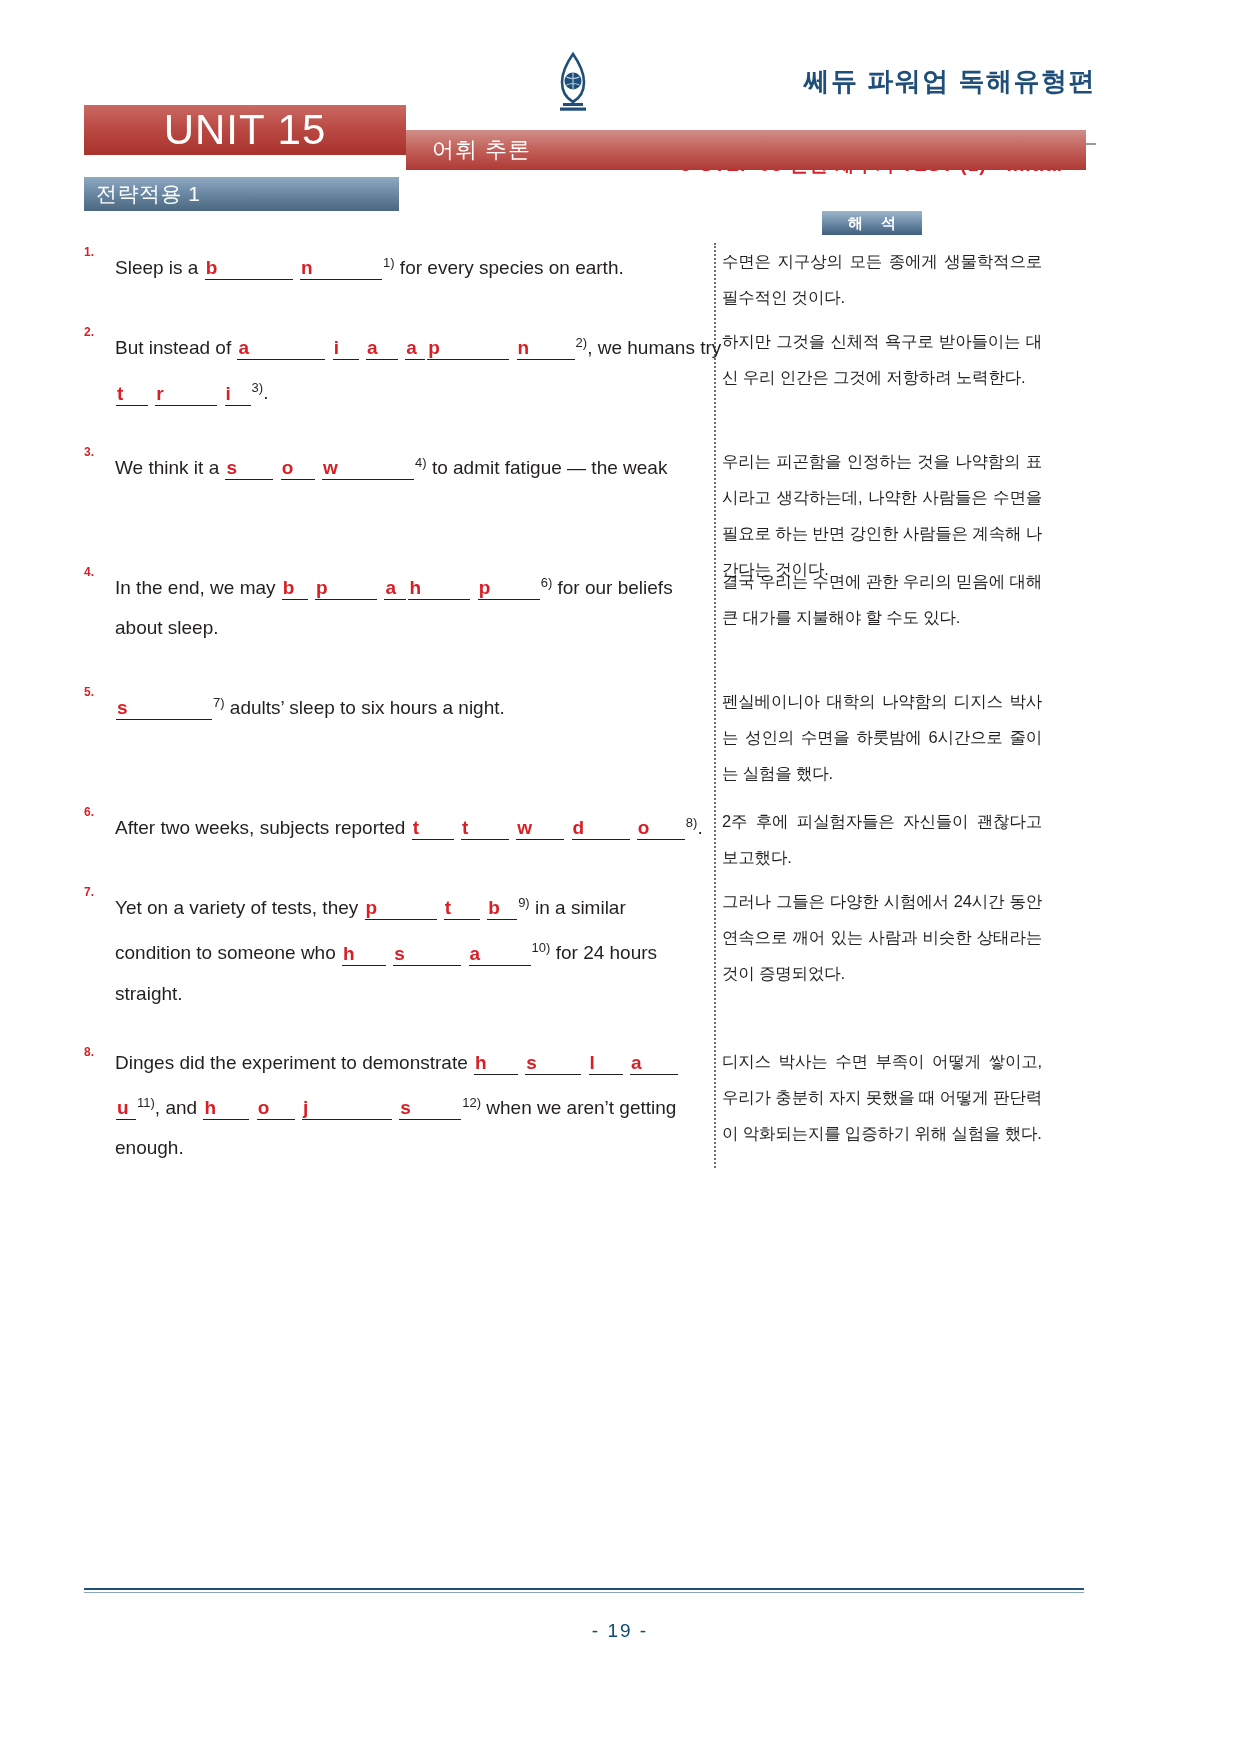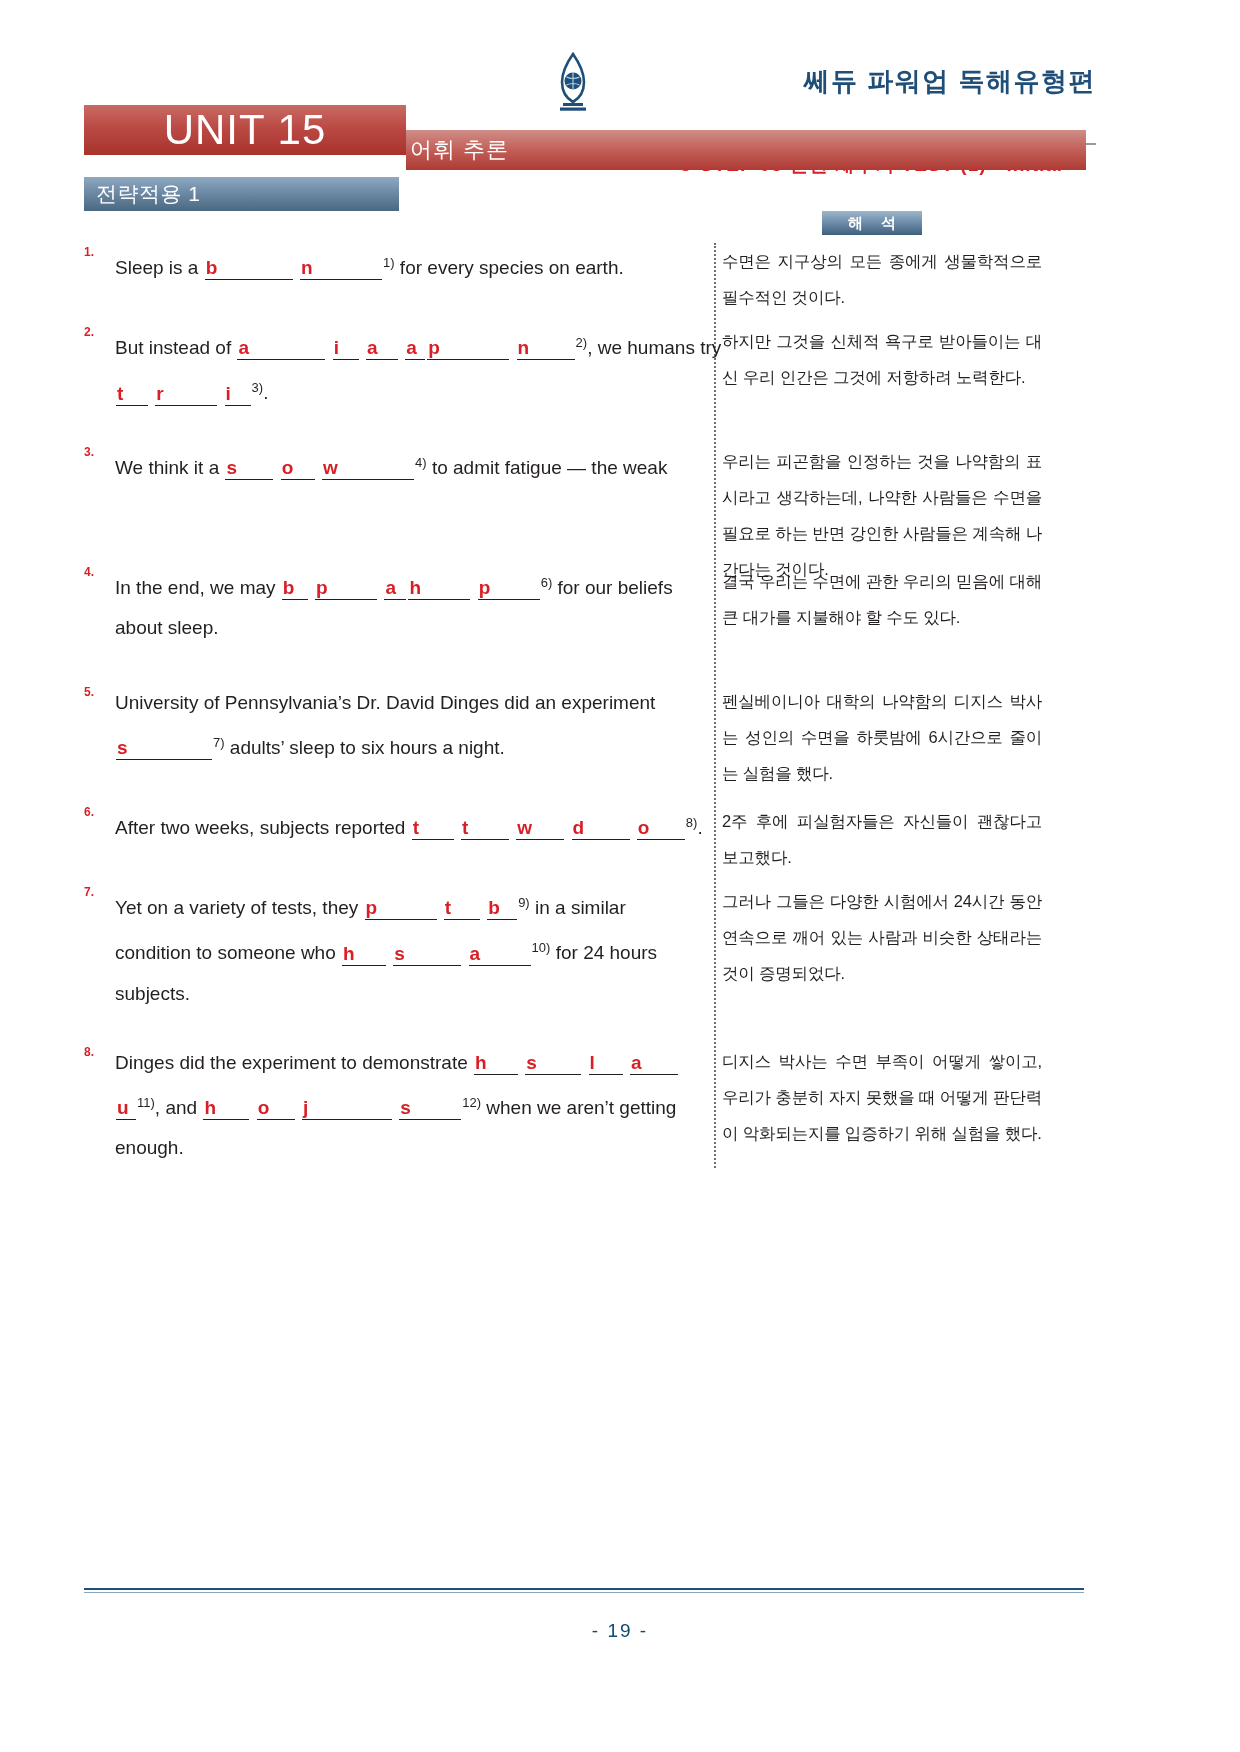--- a/index.html
+++ b/index.html
@@ -115,21 +115,21 @@
     top: 130px;
     width: 680px;
     height: 40px;
     background: linear-gradient(to bottom, #d08e88 0%, #c25f58 50%, #ae3a34 100%);
     display: flex;
     align-items: center;
   }
   .topic-banner-text {
     color: #ffffff;
     font-size: 22px;
-    padding-left: 4px;
+    padding-left: 26px;
     letter-spacing: 1px;
   }
 
   
   .strategy-bar {
     position: absolute;
     left: 84px;
     top: 177px;
     width: 315px;
     height: 34px;
@@ -358,42 +358,41 @@
             <div><span>In the end, we may </span><span class="blank" style="width: 26px;"><span class="ini">b</span></span><span> </span><span class="blank" style="width: 62px;"><span class="ini">p</span></span><span> </span><span class="blank" style="width: 22px;"><span class="ini">a</span></span><span class="blank" style="width: 62px;"><span class="ini">h</span></span><span> </span><span class="blank" style="width: 62px;"><span class="ini">p</span></span><span class="fn">6)</span><span> for our beliefs</span></div>
             <div class="nojust"><span>about sleep.</span></div>
           </div>
         </div>
         <div class="q-ko">결국 우리는 수면에 관한 우리의 믿음에 대해 큰 대가를 지불해야 할 수도 있다.</div>
       </div>
       <div class="qrow" style="position: absolute; top: 440px; left: 0px;">
         <div class="q-en">
           <span class="qnum">5.</span>
           <div class="qtext">
-            <div><span>University of Pennsylvania’s Dr. David Dinges did an experiment</span></div>
             <div class="nojust"><span class="blank" style="width: 96px;"><span class="ini">s</span></span><span class="fn">7)</span><span> adults’ sleep to six hours a night.</span></div>
           </div>
         </div>
         <div class="q-ko">펜실베이니아 대학의 나약함의 디지스 박사는 성인의 수면을 하룻밤에 6시간으로 줄이는 실험을 했다.</div>
       </div>
       <div class="qrow" style="position: absolute; top: 560px; left: 0px;">
         <div class="q-en">
           <span class="qnum">6.</span>
           <div class="qtext">
             <div class="nojust"><span>After two weeks, subjects reported </span><span class="blank" style="width: 42px;"><span class="ini">t</span></span><span> </span><span class="blank" style="width: 48px;"><span class="ini">t</span></span><span> </span><span class="blank" style="width: 48px;"><span class="ini">w</span></span><span> </span><span class="blank" style="width: 58px;"><span class="ini">d</span></span><span> </span><span class="blank" style="width: 48px;"><span class="ini">o</span></span><span class="fn">8)</span><span>.</span></div>
           </div>
         </div>
         <div class="q-ko">2주 후에 피실험자들은 자신들이 괜찮다고 보고했다.</div>
       </div>
       <div class="qrow" style="position: absolute; top: 640px; left: 0px;">
         <div class="q-en">
           <span class="qnum">7.</span>
           <div class="qtext">
             <div><span>Yet on a variety of tests, they </span><span class="blank" style="width: 72px;"><span class="ini">p</span></span><span> </span><span class="blank" style="width: 36px;"><span class="ini">t</span></span><span> </span><span class="blank" style="width: 30px;"><span class="ini">b</span></span><span class="fn">9)</span><span> in a similar</span></div>
             <div><span>condition to someone who </span><span class="blank" style="width: 44px;"><span class="ini">h</span></span><span> </span><span class="blank" style="width: 68px;"><span class="ini">s</span></span><span> </span><span class="blank" style="width: 62px;"><span class="ini">a</span></span><span class="fn">10)</span><span> for 24 hours</span></div>
-            <div class="nojust"><span>subjects.</span></div>
+            <div class="nojust"><span>straight.</span></div>
           </div>
         </div>
         <div class="q-ko">그러나 그들은 다양한 시험에서 24시간 동안 연속으로 깨어 있는 사람과 비슷한 상태라는 것이 증명되었다.</div>
       </div>
       <div class="qrow" style="position: absolute; top: 800px; left: 0px;">
         <div class="q-en">
           <span class="qnum">8.</span>
           <div class="qtext">
             <div><span>Dinges did the experiment to demonstrate </span><span class="blank" style="width: 44px;"><span class="ini">h</span></span><span> </span><span class="blank" style="width: 56px;"><span class="ini">s</span></span><span> </span><span class="blank" style="width: 34px;"><span class="ini">l</span></span><span> </span><span class="blank" style="width: 48px;"><span class="ini">a</span></span></div>
             <div><span class="blank" style="width: 20px;"><span class="ini">u</span></span><span class="fn">11)</span><span>, and </span><span class="blank" style="width: 46px;"><span class="ini">h</span></span><span> </span><span class="blank" style="width: 38px;"><span class="ini">o</span></span><span> </span><span class="blank" style="width: 90px;"><span class="ini">j</span></span><span> </span><span class="blank" style="width: 62px;"><span class="ini">s</span></span><span class="fn">12)</span><span> when we aren’t getting</span></div>

